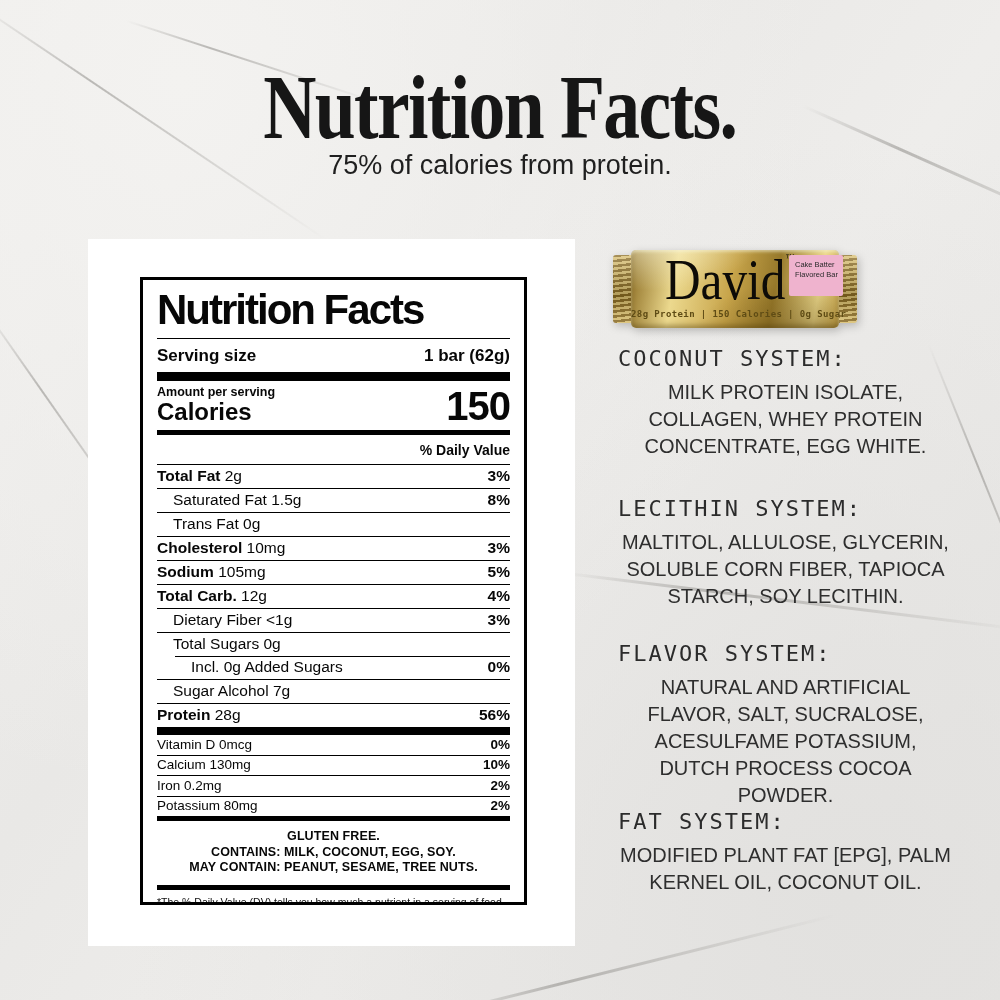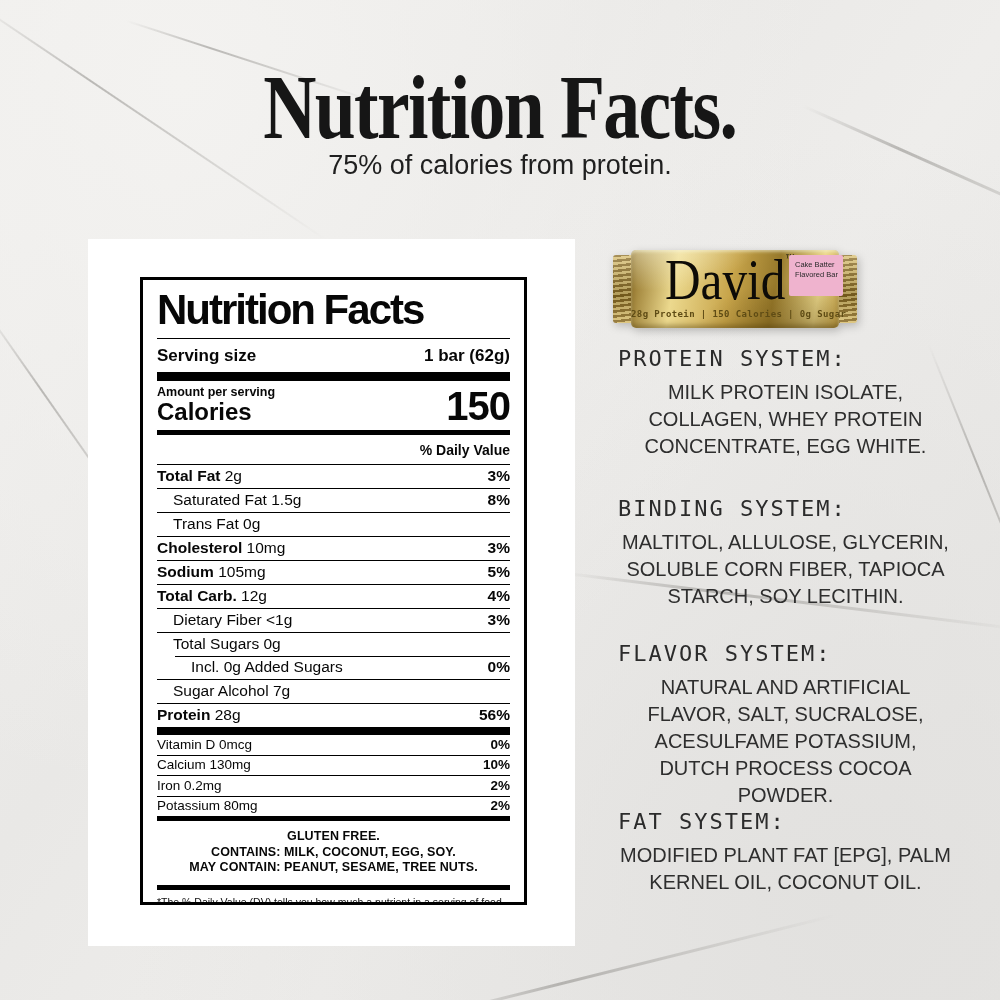--- a/index.html
+++ b/index.html
@@ -213,25 +213,25 @@
       <div class="chip">
         <div>Cake Batter</div>
         <div>Flavored Bar</div>
       </div>
       <div class="gstats">28g Protein | 150 Calories | 0g Sugar</div>
     </div>
   </div>
 
   <div class="systems">
       <div class="sys gap36">
-        <h2>PROTEIN SYSTEM:</h2>
+        <h2>COCONUT SYSTEM:</h2>
         <p>MILK PROTEIN ISOLATE, COLLAGEN, WHEY PROTEIN CONCENTRATE, EGG WHITE.</p>
       </div>
       <div class="sys gap30">
-        <h2>BINDING SYSTEM:</h2>
+        <h2>LECITHIN SYSTEM:</h2>
         <p>MALTITOL, ALLULOSE, GLYCERIN, SOLUBLE CORN FIBER, TAPIOCA STARCH, SOY LECITHIN.</p>
       </div>
       <div class="sys ">
         <h2>FLAVOR SYSTEM:</h2>
         <p>NATURAL AND ARTIFICIAL FLAVOR, SALT, SUCRALOSE, ACESULFAME POTASSIUM, DUTCH PROCESS COCOA POWDER.</p>
       </div>
       <div class="sys gap46">
         <h2>FAT SYSTEM:</h2>
         <p>MODIFIED PLANT FAT [EPG], PALM KERNEL OIL, COCONUT OIL.</p>
       </div>

